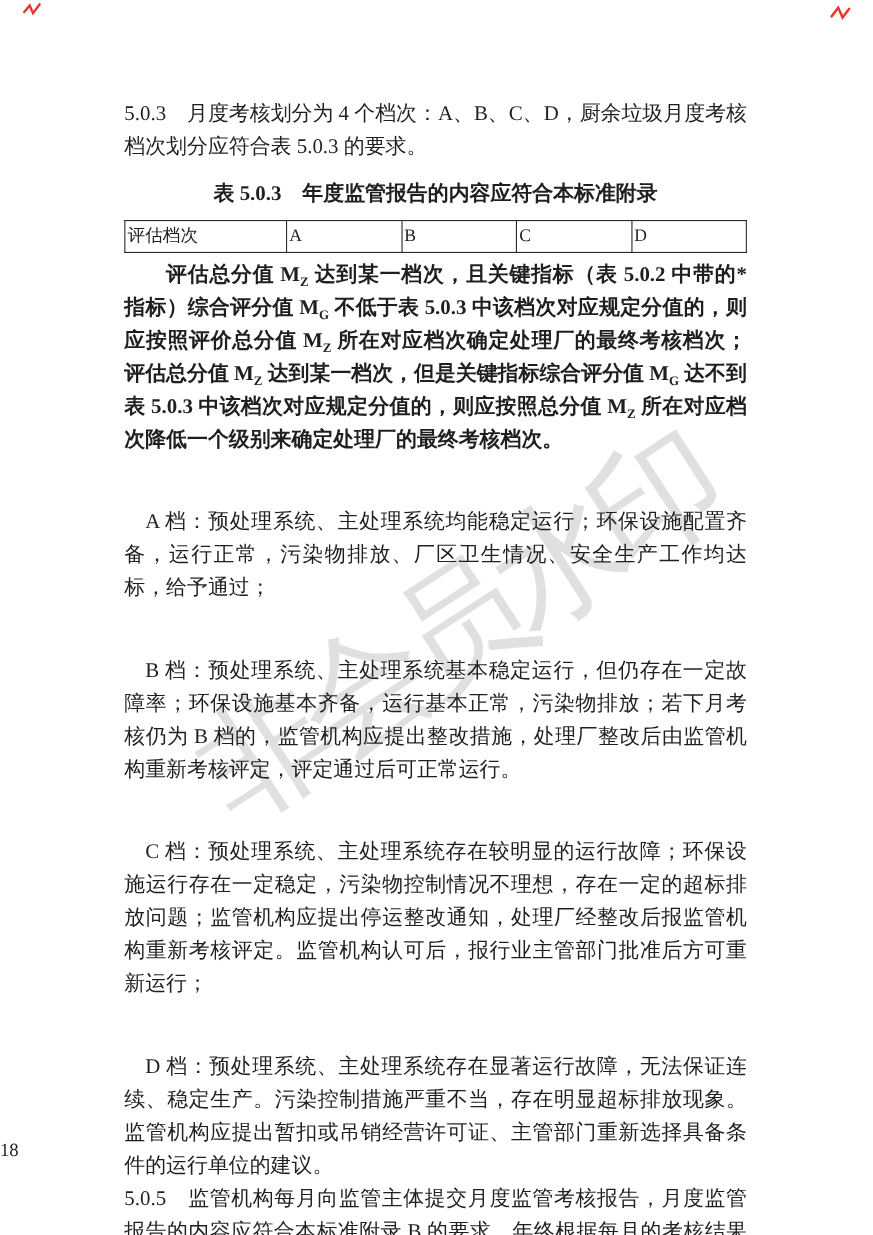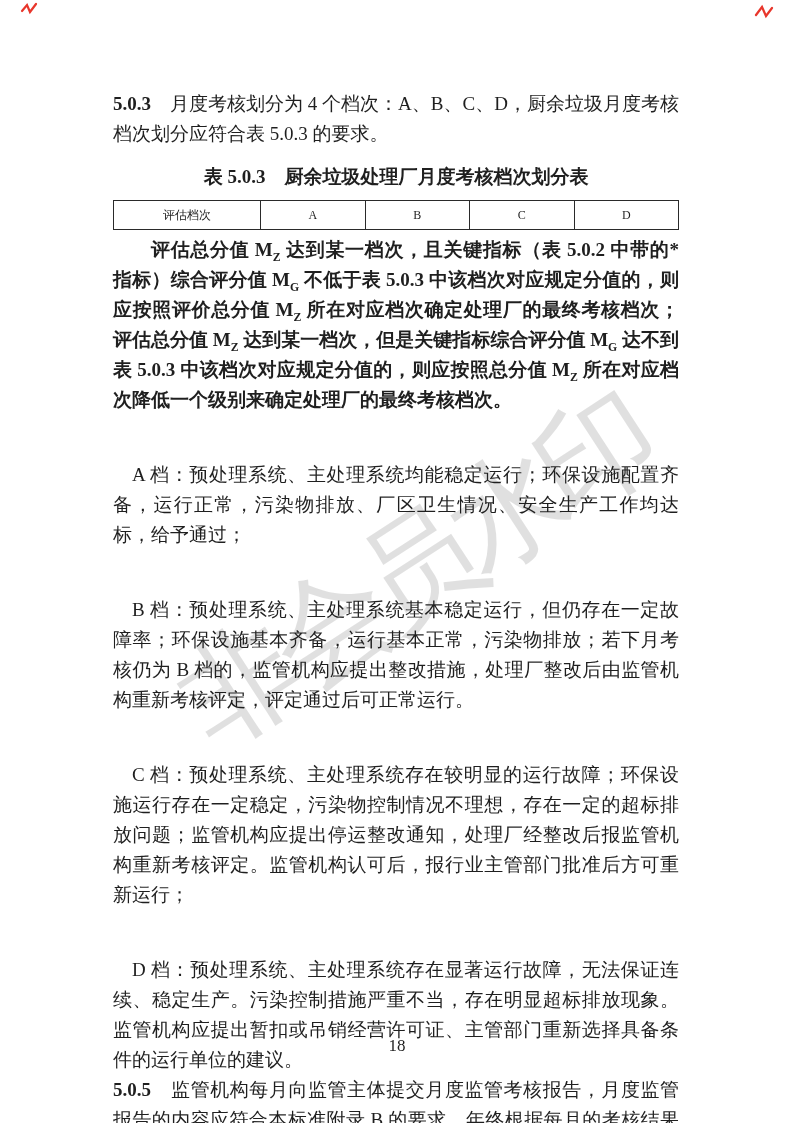--- a/index.html
+++ b/index.html
@@ -16,42 +16,41 @@
     position: absolute;
     left: 113px;
     top: 89px;
     width: 566px;
     z-index: 2;
     font-size: 19px;
     line-height: 30px;
     text-align: justify;
   }
   .para { margin: 0; }
-  .para b { font-weight: bold; }
+  .para b { font-weight: normal; }
   .indent2 { text-indent: 2em; font-weight: bold; }
   .indent1 { text-indent: 1em; margin-top: 45px; }
   sub { font-size: 0.62em; line-height: 0; }
   .table-caption {
     text-align: center;
     font-weight: bold;
     margin: 13px 0 8px 0;
     text-indent: 0;
   }
   table.assessment {
     border-collapse: collapse;
     width: 566px;
     table-layout: fixed;
     margin: 0 0 5px 0;
   }
   table.assessment td {
     border: 1.5px solid #2a2a2a;
-    text-align: center;
     vertical-align: middle;
     padding: 1px 2px;
-    font-size: 12px;
+    font-size: 16px;
     line-height: 22px;
   }
   table.assessment col.c-label { width: 147px; }
   tr.r-head td { height: 26px; }
   tr.r-mz td { height: 31px; }
   tr.r-mg td { height: 48px; }
   .watermark {
     position: absolute;
     left: 415px;
     top: 572px;
@@ -61,21 +60,21 @@
     white-space: nowrap;
     color: rgba(0, 0, 0, 0.12);
     z-index: 1;
     user-select: none;
   }
   .page-number {
     position: absolute;
     left: 0;
     top: 1036px;
     width: 794px;
-    text-align: center;
+    text-align: left;
     font-size: 17px;
     z-index: 2;
   }
   .corner-mark { position: absolute; z-index: 3; }
   .corner-mark.left  { left: 20px; top: 2px; }
   .corner-mark.right { left: 754px; top: 4px; }
 </style>
 </head>
 <body>
 
@@ -87,21 +86,21 @@
     <path d="M2 9 L7 3 L10 10 L16 2" fill="none" stroke="#e8362b" stroke-width="2.2" stroke-linecap="round"></path>
   </svg>
   <svg class="corner-mark right" width="20" height="15" viewBox="0 0 20 15">
     <path d="M2 11 L8 3 L12 12 L18 4" fill="none" stroke="#e8362b" stroke-width="2.2" stroke-linecap="round"></path>
   </svg>
 
   <div class="content">
 
     <p class="para"><b>5.0.3</b>　月度考核划分为 4 个档次：A、B、C、D，厨余垃圾月度考核档次划分应符合表 5.0.3 的要求。</p>
 
-    <p class="para table-caption">表 5.0.3　厨余垃圾处理厂月度考核档次划分表</p>
+    <p class="para table-caption">表 5.0.3　年度监管报告的内容应符合本标准附录</p>
 
     <table class="assessment">
       <colgroup>
         <col class="c-label">
           <col>
           <col>
           <col>
           <col>
       </colgroup>
       <tbody>

